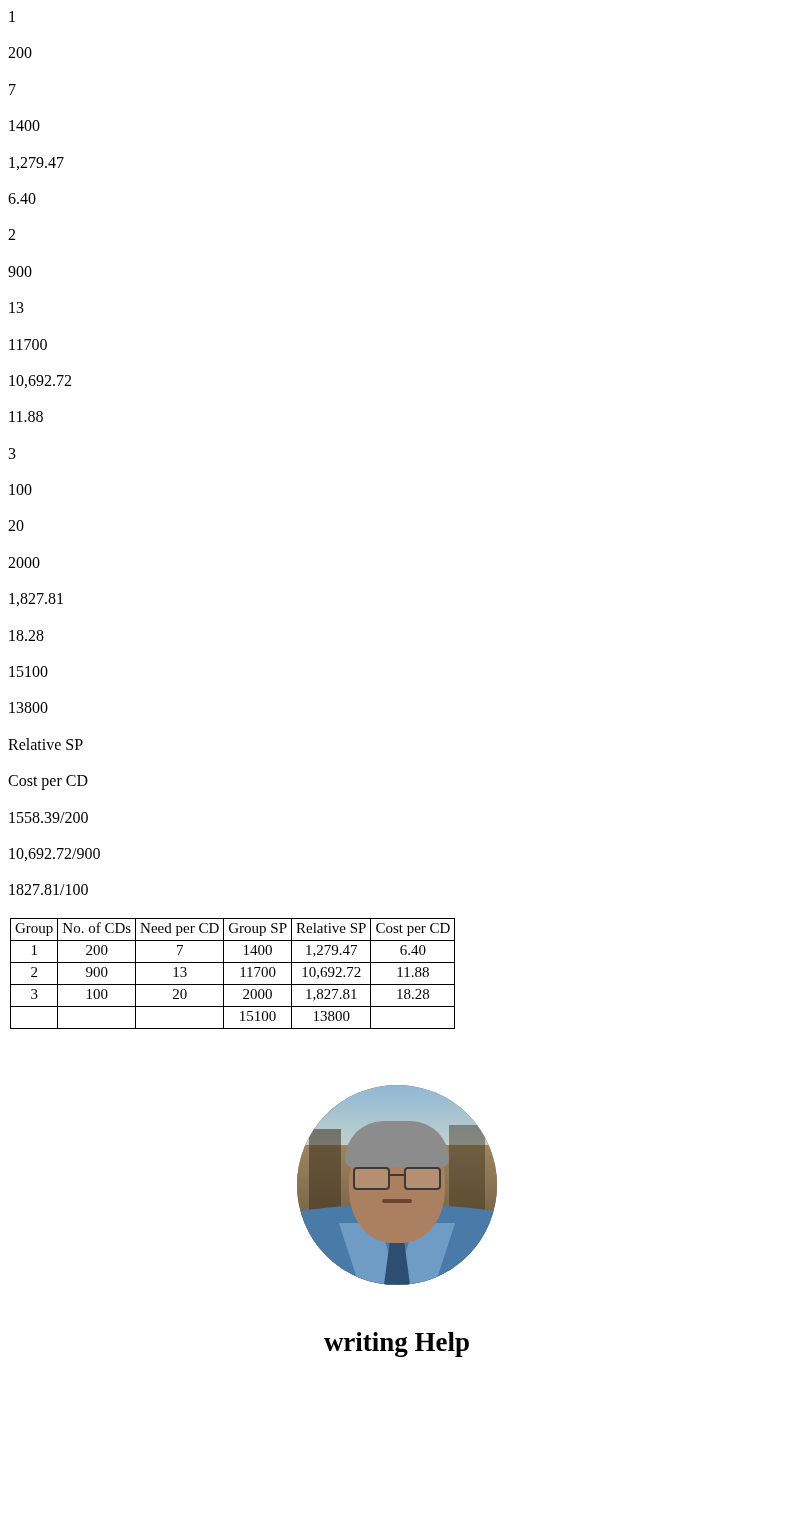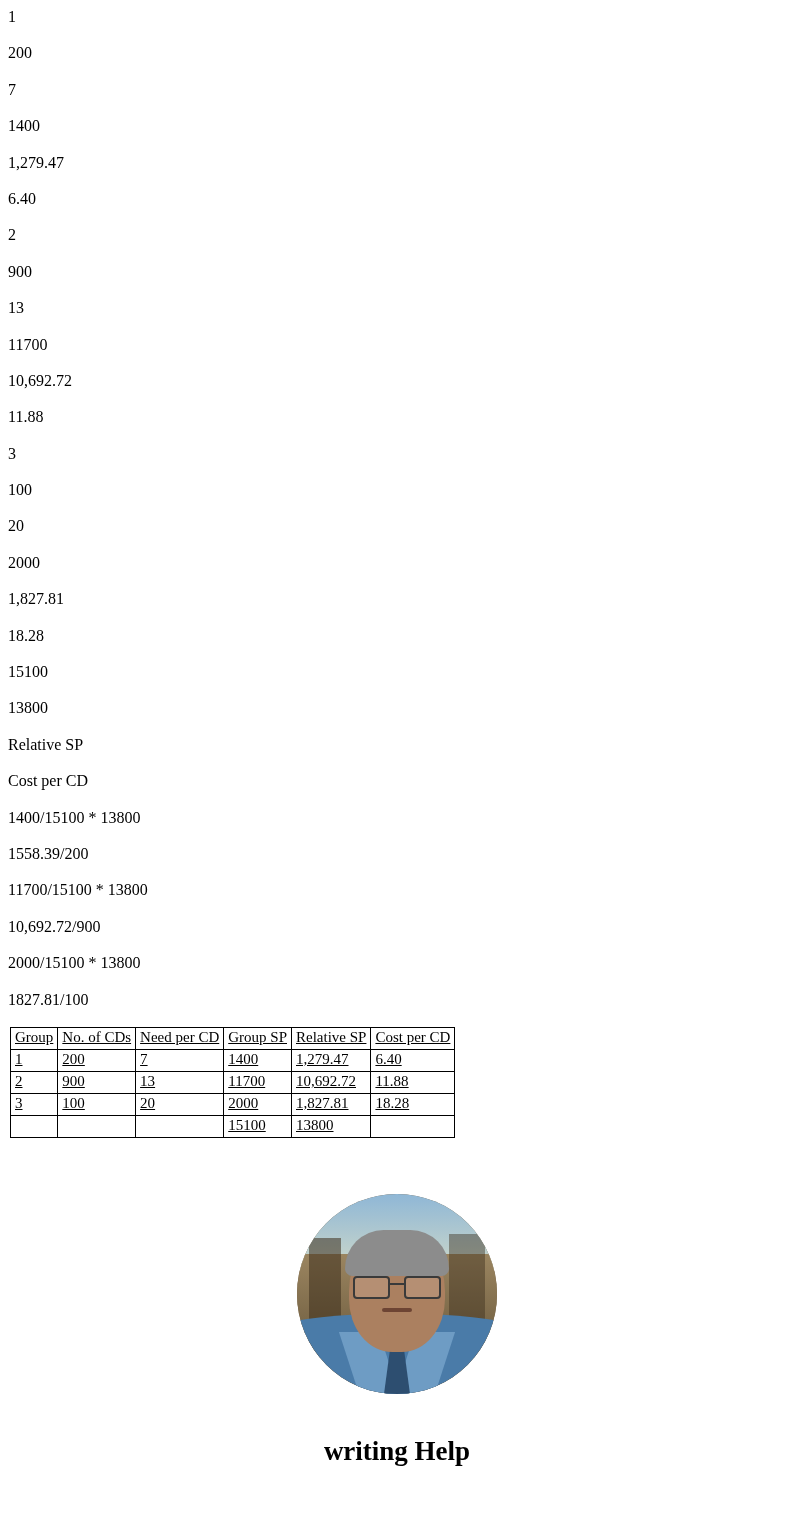--- a/index.html
+++ b/index.html
@@ -24,25 +24,24 @@
   }
   table.data {
     border-collapse: collapse;
     margin: 4px 0 0 2px;
     font-size: 15px;
   }
   table.data td, table.data th {
     border: 1px solid #000000;
     padding: 1px 4px 2px 4px;
     font-weight: normal;
-    text-align: left;
+    text-align: center;
     font-family: "Liberation Serif", "DejaVu Serif", serif;
     height: 18px;
     white-space: nowrap;
-    text-decoration: underline;
   }
   table.data th {
     font-weight: normal;
   }
   .photo-wrap {
     margin-top: 56px;
     display: flex;
     justify-content: center;
   }
   .avatar {
@@ -215,25 +214,22 @@
     <p class="line">3</p>
     <p class="line">100</p>
     <p class="line">20</p>
     <p class="line">2000</p>
     <p class="line">1,827.81</p>
     <p class="line">18.28</p>
     <p class="line">15100</p>
     <p class="line">13800</p>
     <p class="line">Relative SP</p>
     <p class="line">Cost per CD</p>
-    <p class="line">1400/15100 * 13800</p>
     <p class="line">1558.39/200</p>
-    <p class="line">11700/15100 * 13800</p>
     <p class="line">10,692.72/900</p>
-    <p class="line">2000/15100 * 13800</p>
     <p class="line">1827.81/100</p>
   </div>
 
   <table class="data">
     <thead>
       <tr>
         <th>Group</th>
         <th>No. of CDs</th>
         <th>Need per CD</th>
         <th>Group SP</th>

